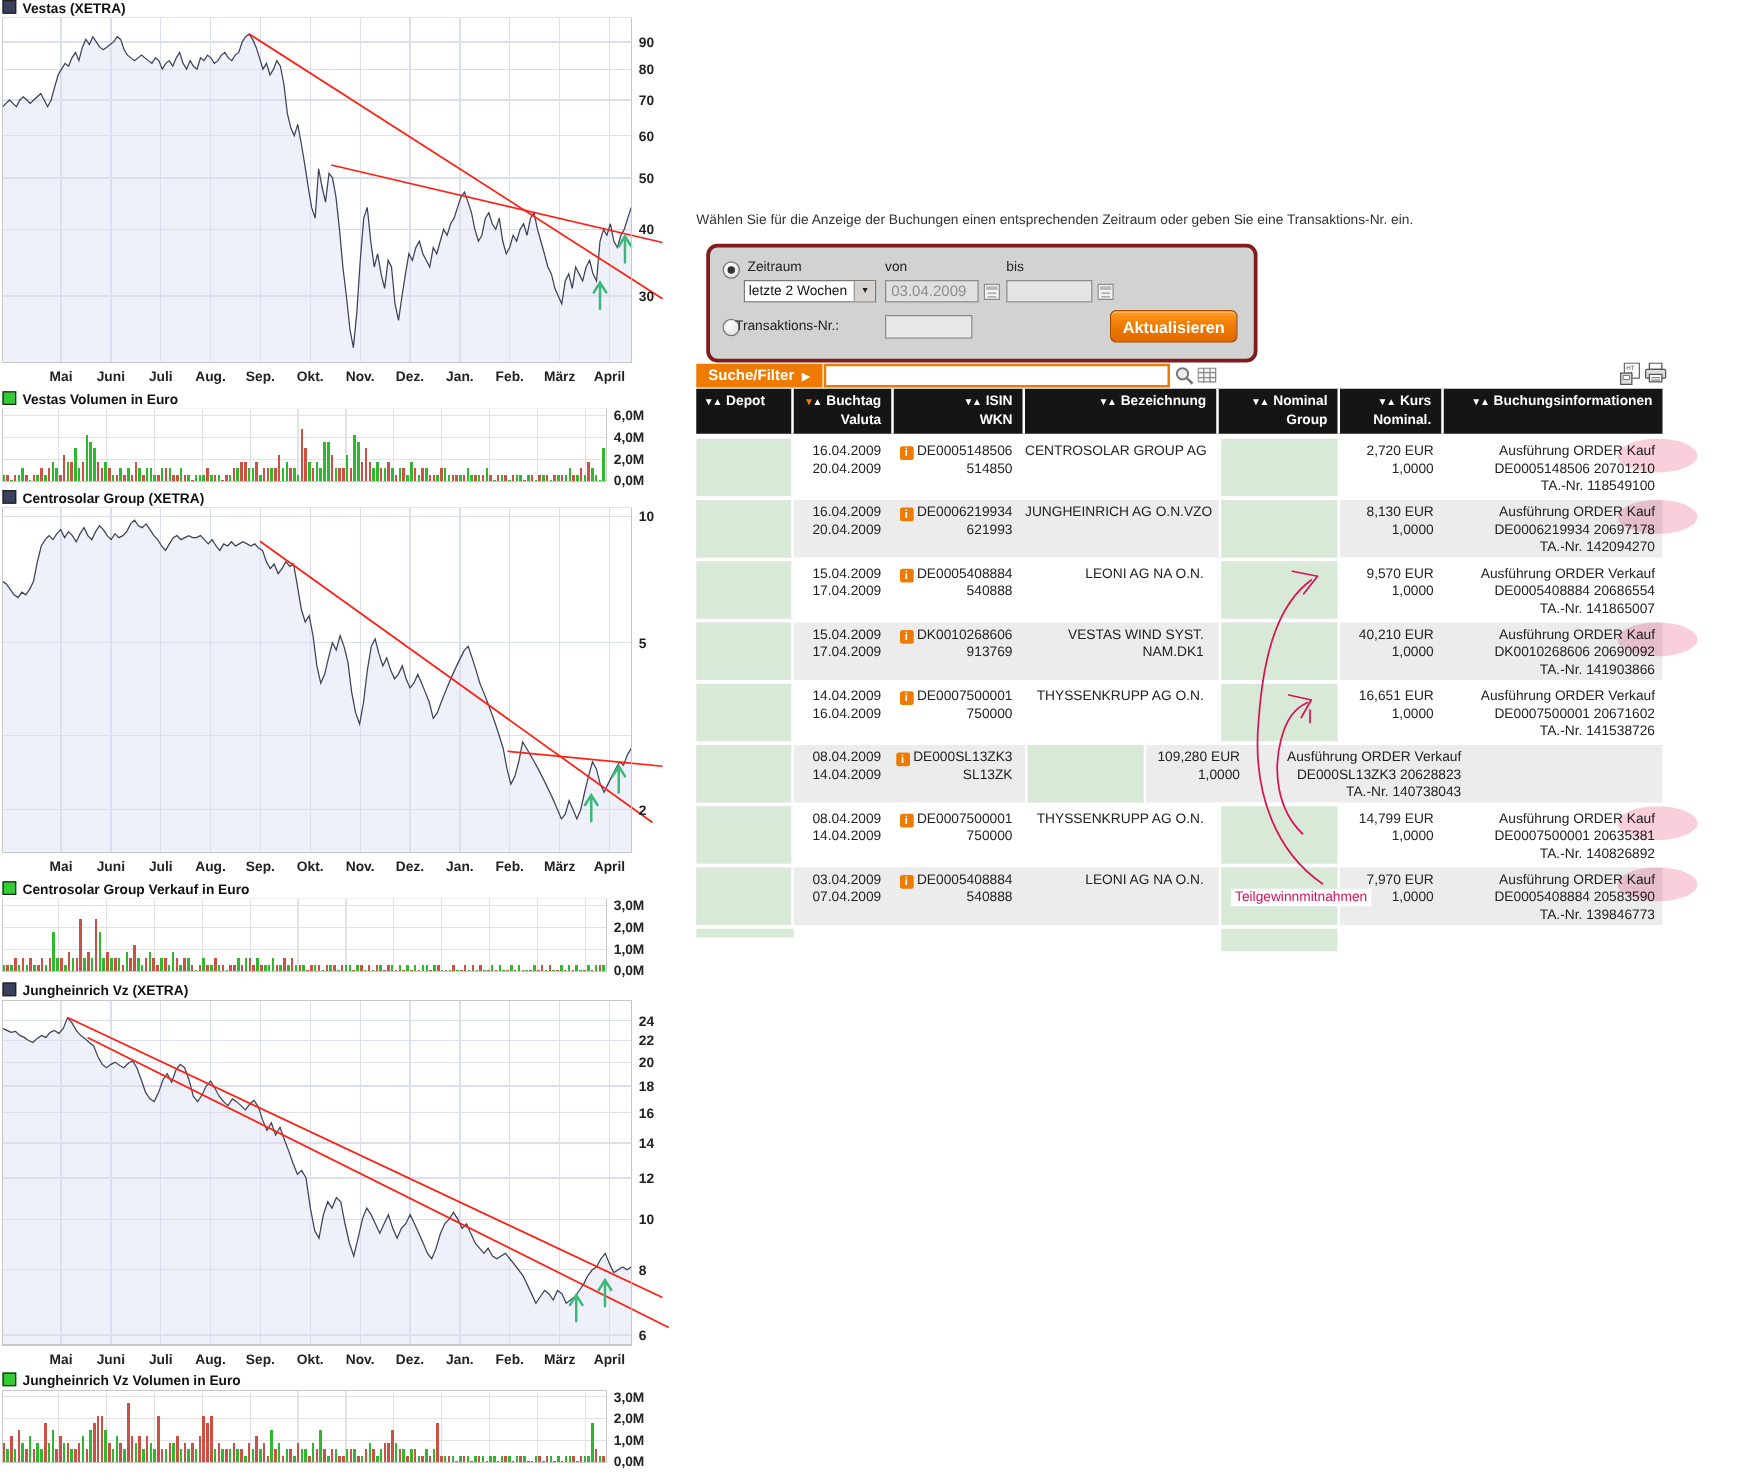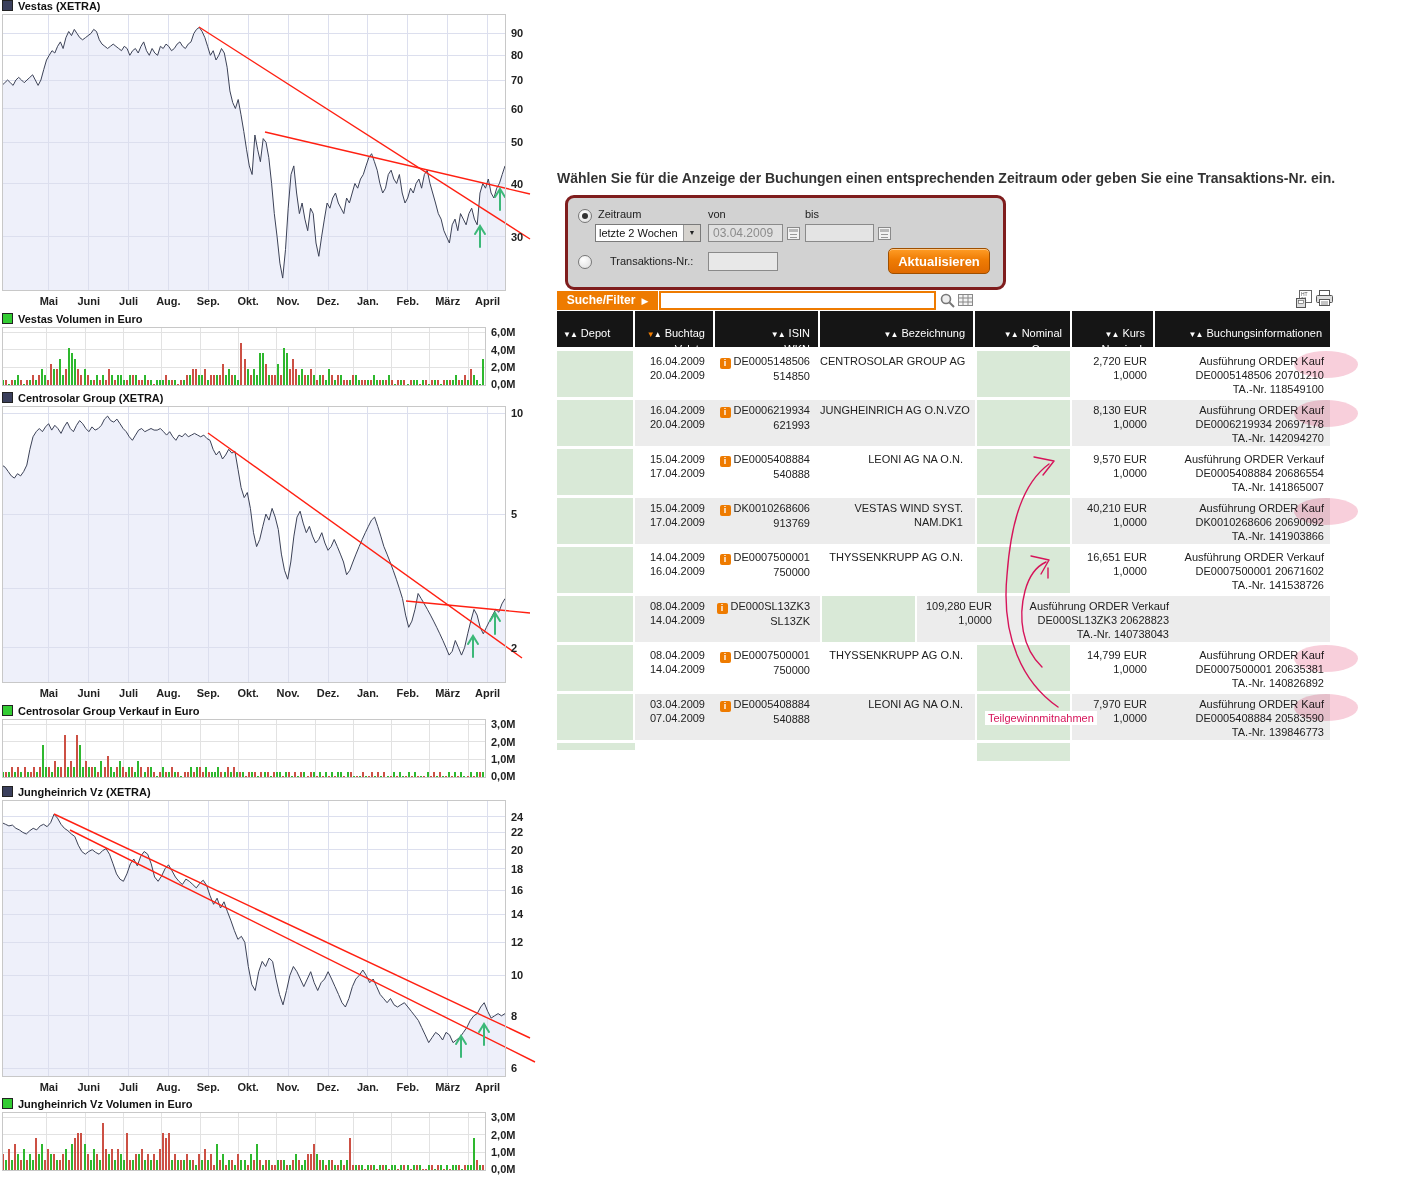--- a/index.html
+++ b/index.html
@@ -3,21 +3,21 @@
 <meta charset="utf-8">
 <style>
   html,body{margin:0;padding:0;background:#fff;}
   #app{position:relative;width:1402px;height:1185px;background:#fff;overflow:hidden;
        font-family:"Liberation Sans","DejaVu Sans",sans-serif;}
   .abs{position:absolute;}
   
   .chart-title{position:absolute;left:2px;font-size:11px;font-weight:bold;color:#111;white-space:nowrap;}
   .legend-sq{display:inline-block;width:9px;height:9px;margin-right:5px;vertical-align:-1px;border:1px solid #222;}
   
-  .intro{font-size:14px;color:#333;font-weight:bold;}
+  .intro{font-size:11px;color:#333;}
   
   .panel{background:#d2d2d2;border:3px solid #7f1d1d;border-radius:9px;}
   .plabel{position:absolute;font-size:11px;color:#222;white-space:nowrap;}
   .radio{position:absolute;width:12px;height:12px;border-radius:50%;border:1px solid #777;
          background:radial-gradient(circle at 35% 30%,#fff,#dcdcdc);}
   .radio .dot{position:absolute;left:3px;top:3px;width:6px;height:6px;border-radius:50%;background:#333;}
   .selbox{position:absolute;height:18px;background:#fff;border:1px solid #7a7a7a;display:flex;box-sizing:border-box;}
   .selbox .stext{flex:1;font-size:11px;color:#111;padding:2px 3px;white-space:nowrap;overflow:hidden;}
   .selbox .sbtn{width:16px;background:#d6d3ce;border-left:1px solid #999;color:#222;font-size:7px;
                 text-align:center;line-height:16px;}
@@ -31,22 +31,22 @@
       background:linear-gradient(#ff9d26,#ef7c04 45%,#e06a00);color:#fff;font-weight:bold;font-size:13px;
       text-align:center;box-shadow:inset 0 1px 0 rgba(255,255,255,.45);cursor:pointer;}
   
   .sf-btn{position:absolute;background:#ee7b00;color:#fff;font-weight:bold;font-size:12px;
           text-align:center;line-height:19px;cursor:pointer;}
   .sf-btn .tri{font-size:9px;margin-left:6px;}
   .sf-input{position:absolute;box-sizing:border-box;border:2px solid #ee7b00;font-size:11px;padding:0 4px;
             font-family:"Liberation Sans",sans-serif;}
   
   .thead{position:absolute;display:flex;background:#151515;}
-  .th{box-sizing:border-box;color:#fff;font-size:11px;font-weight:normal;line-height:15px;
-      padding:15px 8px 0 6px;text-align:right;border-right:2px solid #fff;}
+  .th{box-sizing:border-box;color:#fff;font-size:11px;font-weight:bold;line-height:15px;
+      padding:3px 8px 0 6px;text-align:right;border-right:2px solid #fff;}
   .th:last-child{border-right:none;}
   .th.left{text-align:left;}
   .si{font-size:8px;letter-spacing:-1px;margin-right:4px;color:#fff;}
   .si .d-org{color:#ee7b00;}
   .trow{position:absolute;display:flex;}
   .td{box-sizing:border-box;font-size:11px;color:#222;line-height:14px;padding-top:3px;text-align:right;}
   .td .ln{white-space:nowrap;}
   .greencell{background:#d9e9d7;border-left:2px solid #fff;border-right:2px solid #fff;}
   .greencell.first{border-left:none;}
   .infoicon{display:inline-block;width:11px;height:11px;background:#ee7b00;border-radius:2px;color:#fff;
@@ -768,21 +768,21 @@
       <span class="stext">letzte 2 Wochen</span>
       <span class="sbtn">▼</span>
     </div>
     <span class="plabel" style="left:140px;top:10px;">von</span>
     <input class="pinput" style="left: 140px; top: 26px; width: 75px; height: 18px; background: rgb(224, 224, 224); color: rgb(140, 140, 140);" readonly="" value="03.04.2009">
     <span class="calicon" style="left:219px;top:29px;"></span>
     <span class="plabel" style="left:237px;top:10px;">bis</span>
     <input class="pinput" style="left: 237px; top: 26px; width: 69px; height: 18px; background: rgb(228, 228, 228); color: rgb(140, 140, 140);" readonly="" value="">
     <span class="calicon" style="left:310px;top:29px;"></span>
     <span class="radio" style="left:10px;top:57px;"></span>
-    <span class="plabel" style="left:42px;top:57px;">Transaktions-Nr.:</span>
+    <span class="plabel" style="left:20px;top:57px;">Transaktions-Nr.:</span>
     <input class="pinput" style="left: 140px; top: 54px; width: 70px; height: 19px; background: rgb(232, 232, 232);" value="">
     <button class="btn-orange" style="left:320px;top:50px;width:102px;height:26px;">Aktualisieren</button>
   </div>
 
   <div class="sf-btn" style="left:557px;top:291px;width:101px;height:19px;">
     <span>Suche/Filter</span><span class="tri">▶</span>
   </div>
   <input class="sf-input abs" style="left: 659px; top: 291px; width: 277px; height: 19px;" value="">
   <svg class="toolicon" style="left:939px;top:292px;" width="17" height="17">
     <circle cx="7" cy="7" r="4.5" fill="#eee" stroke="#777" stroke-width="1.6"></circle>

